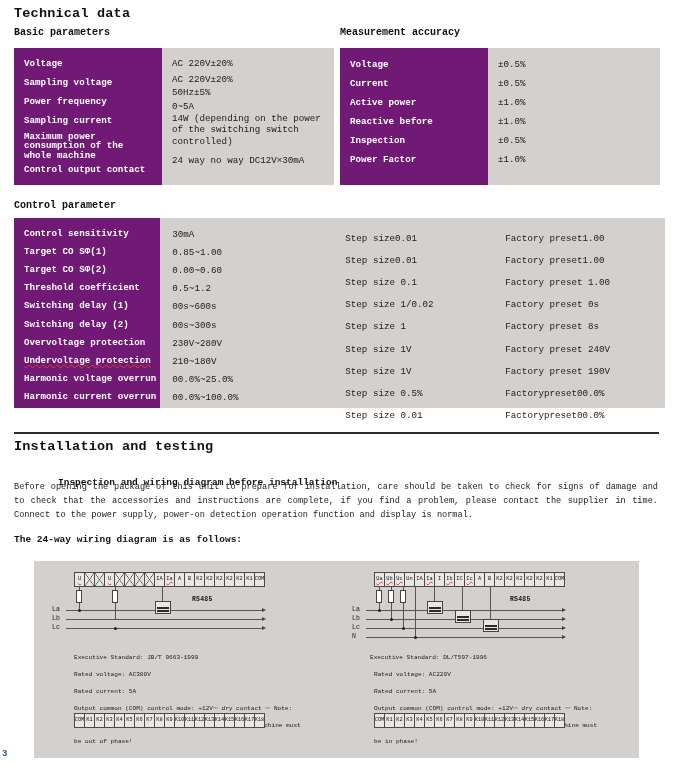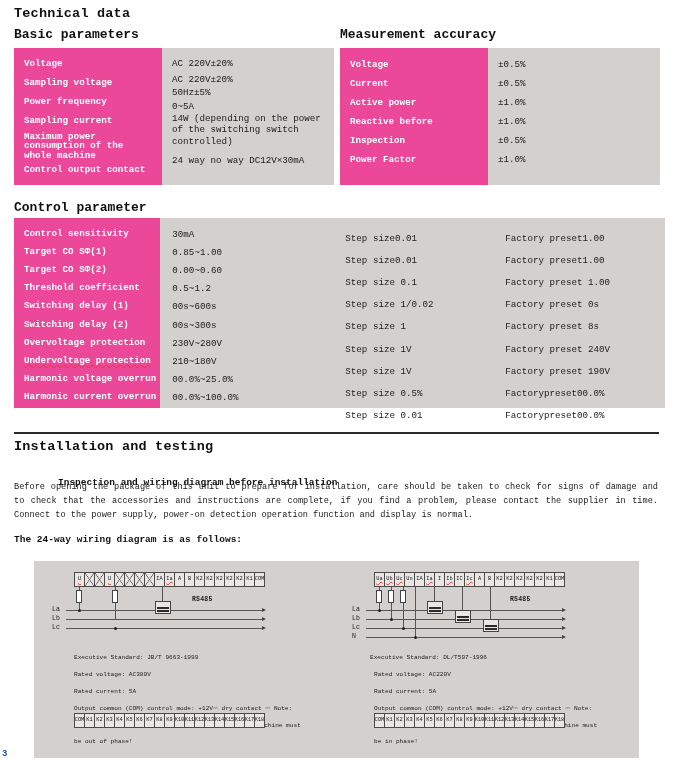--- a/index.html
+++ b/index.html
@@ -13,29 +13,29 @@
     overflow: hidden;
   }
 
   .page { position: relative; width: 673px; height: 766px; font-family: Liberation Mono, monospace; }
 
   
   .h1 {
     font-size: 13.5px; font-weight: bold; color: #111;
     letter-spacing: .2px;
   }
-  .h2 { font-size: 13px; font-weight: bold; color: #111; }
+  .h2 { font-size: 10px; font-weight: bold; color: #111; }
   .h3 { font-size: 9.5px; font-weight: bold; color: #111; }
 
   .rule { height: 2px; background: #2b2b2b; width: 100%; }
 
   
   .tbl { display: flex; width: 100%; }
   .tbl .labels {
-    background: #ec4899;
+    background: #701a75;
     color: #ffffff;
     font-weight: bold;
     font-size: 9.2px;
     padding: 6px 0 6px 0;
   }
   .tbl .vals {
     background: #d4d0ce;
     font-size: 9.2px;
     color: #1b1b1b;
     padding: 6px 0 6px 0;

